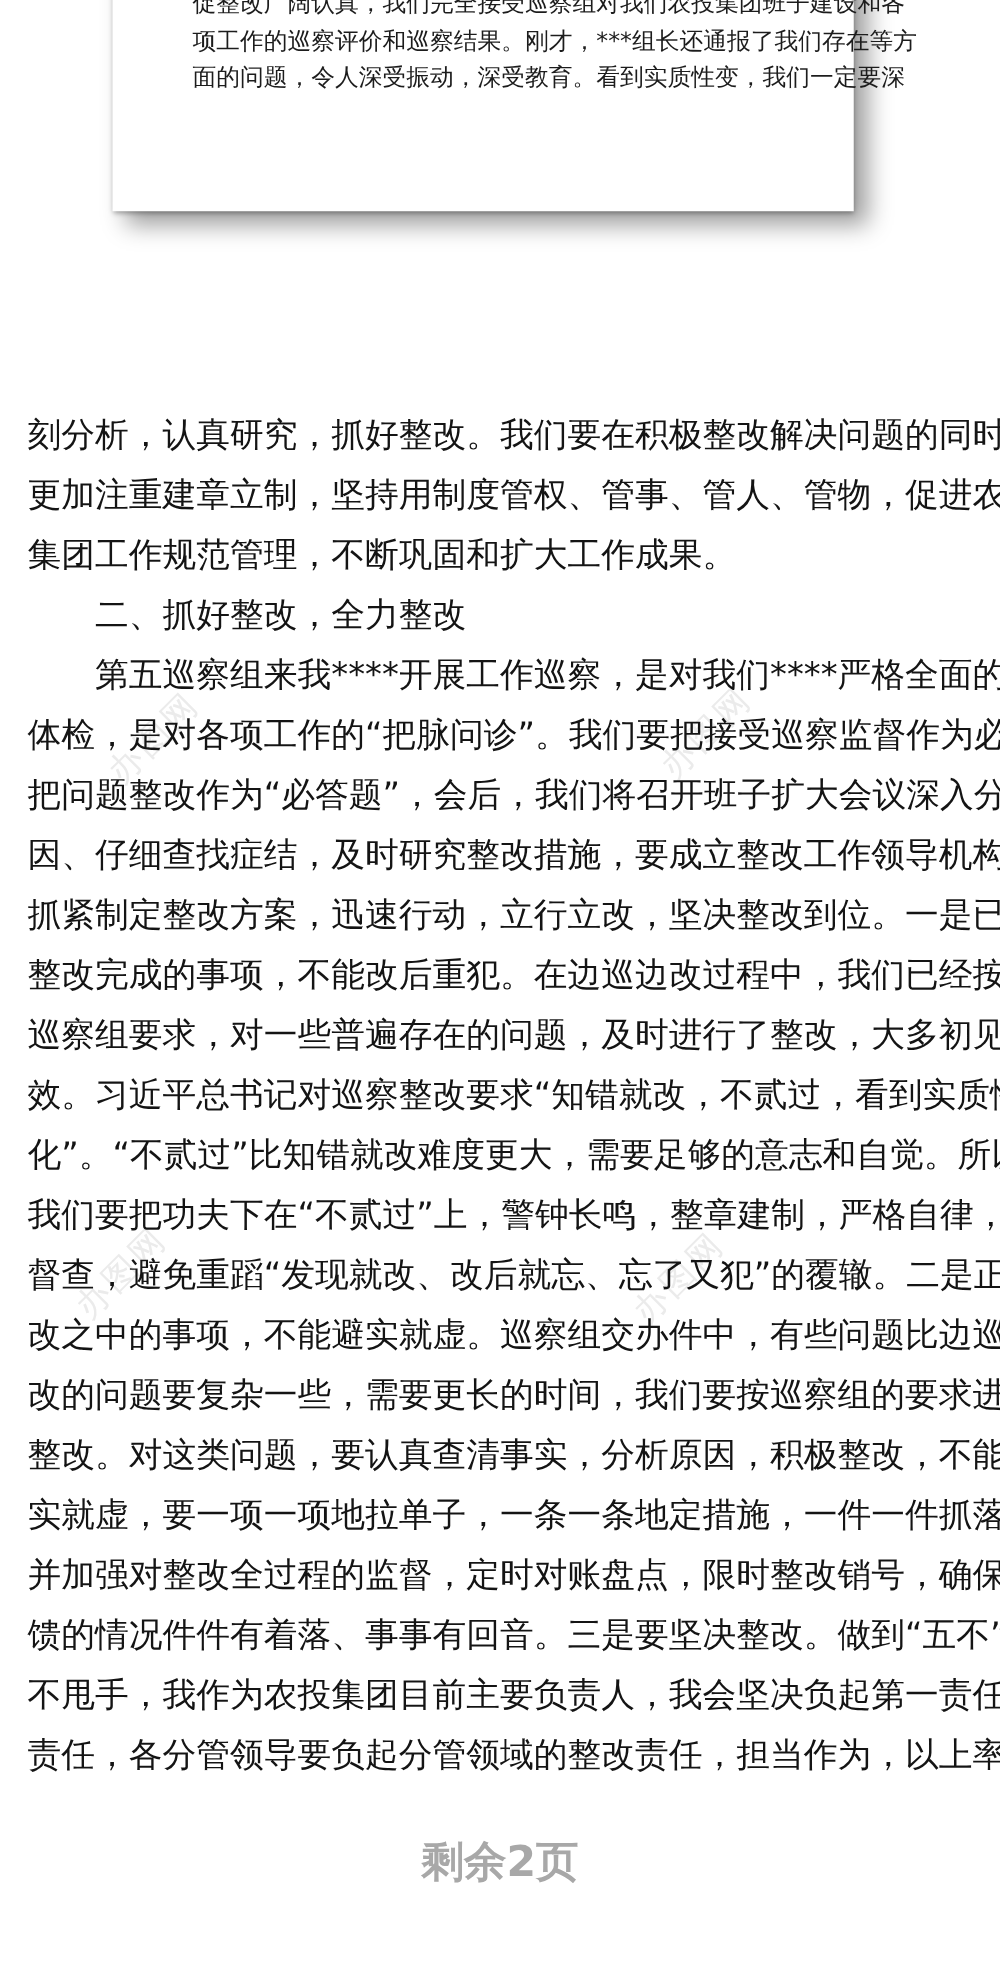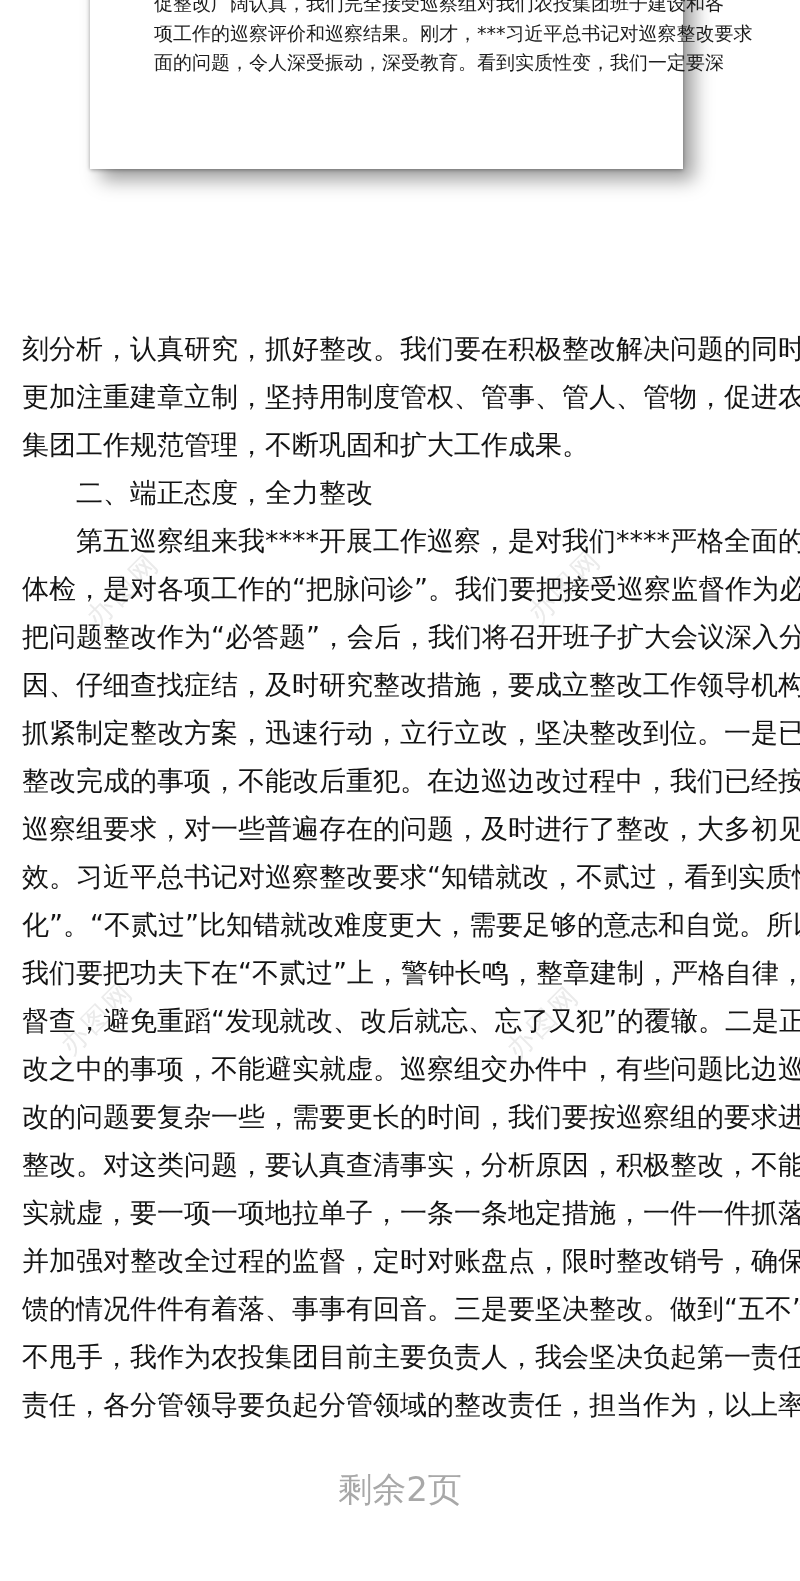--- a/index.html
+++ b/index.html
@@ -85,46 +85,46 @@
     position: absolute;
     left: 0;
     top: 1467px;
     width: 800px;
     display: flex;
     justify-content: center;
     gap: 44px;
     z-index: 1;
     font-size: 34px;
     color: #a8a8a8;
-    font-weight: 400;
+    font-weight: 700;
   }
 </style>
 </head>
 <body>
 
 <div class="stage">
 
   <span class="wm wm1">办图网</span>
   <span class="wm wm2">办图网</span>
   <span class="wm wm3">办图网</span>
   <span class="wm wm4">办图网</span>
 
   <div class="preview-card">
     <div class="preview-text">
         <div class="cline">促整改广阔认真，我们完全接受巡察组对我们农投集团班子建设和各</div>
-        <div class="cline">项工作的巡察评价和巡察结果。刚才，***习近平总书记对巡察整改要求</div>
+        <div class="cline">项工作的巡察评价和巡察结果。刚才，***组长还通报了我们存在等方</div>
         <div class="cline">面的问题，令人深受振动，深受教育。看到实质性变，我们一定要深</div>
       </div>
   </div>
 
   <div class="body-text">
       <div class="line">刻分析，认真研究，抓好整改。我们要在积极整改解决问题的同时，</div>
       <div class="line">更加注重建章立制，坚持用制度管权、管事、管人、管物，促进农投</div>
       <div class="line end">集团工作规范管理，不断巩固和扩大工作成果。</div>
-      <div class="line indent end">二、端正态度，全力整改</div>
+      <div class="line indent end">二、抓好整改，全力整改</div>
       <div class="line indent">第五巡察组来我****开展工作巡察，是对我们****严格全面的政治</div>
       <div class="line">体检，是对各项工作的“把脉问诊”。我们要把接受巡察监督作为必修课，</div>
       <div class="line">把问题整改作为“必答题”，会后，我们将召开班子扩大会议深入分析原</div>
       <div class="line">因、仔细查找症结，及时研究整改措施，要成立整改工作领导机构，</div>
       <div class="line">抓紧制定整改方案，迅速行动，立行立改，坚决整改到位。一是已经</div>
       <div class="line">整改完成的事项，不能改后重犯。在边巡边改过程中，我们已经按照</div>
       <div class="line">巡察组要求，对一些普遍存在的问题，及时进行了整改，大多初见成</div>
       <div class="line">效。习近平总书记对巡察整改要求“知错就改，不贰过，看到实质性变</div>
       <div class="line">化”。“不贰过”比知错就改难度更大，需要足够的意志和自觉。所以，</div>
       <div class="line">我们要把功夫下在“不贰过”上，警钟长鸣，整章建制，严格自律，加强</div>

